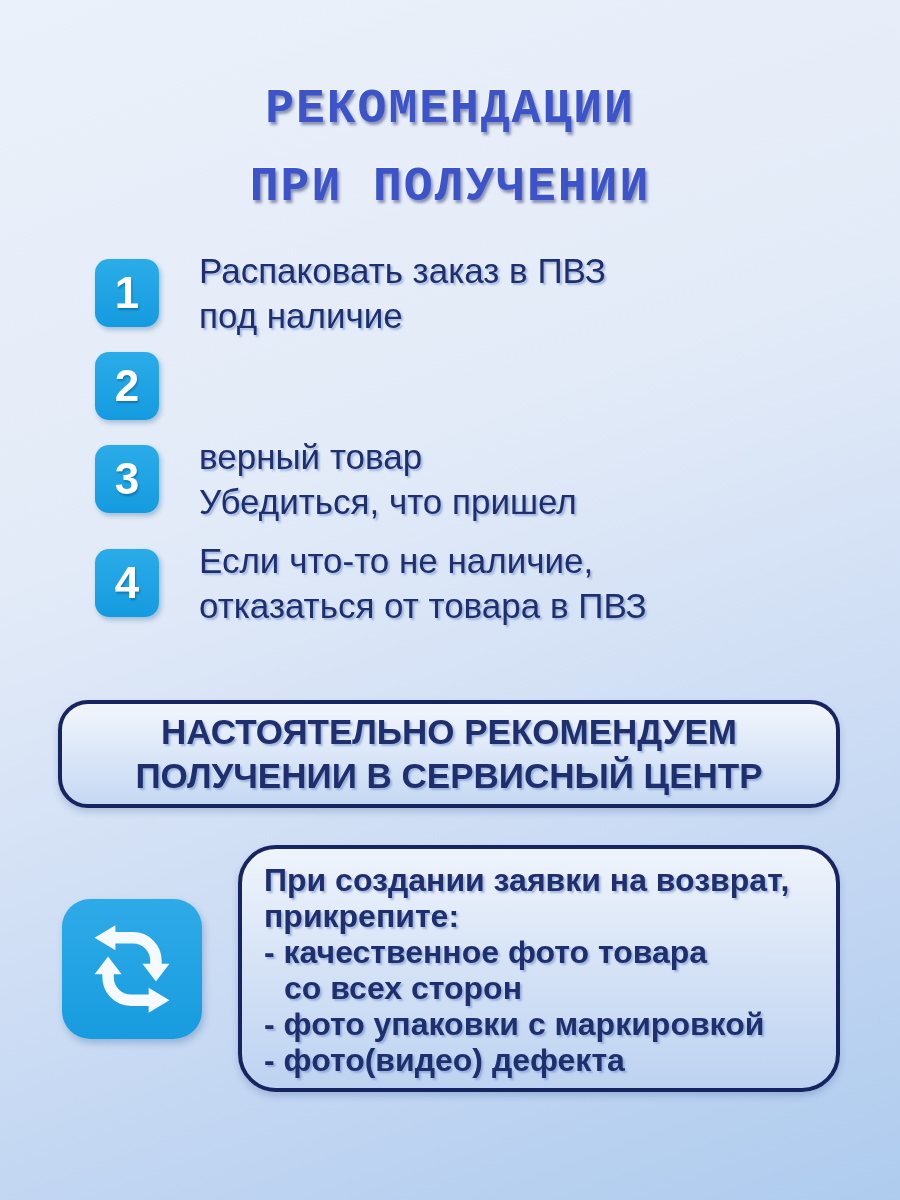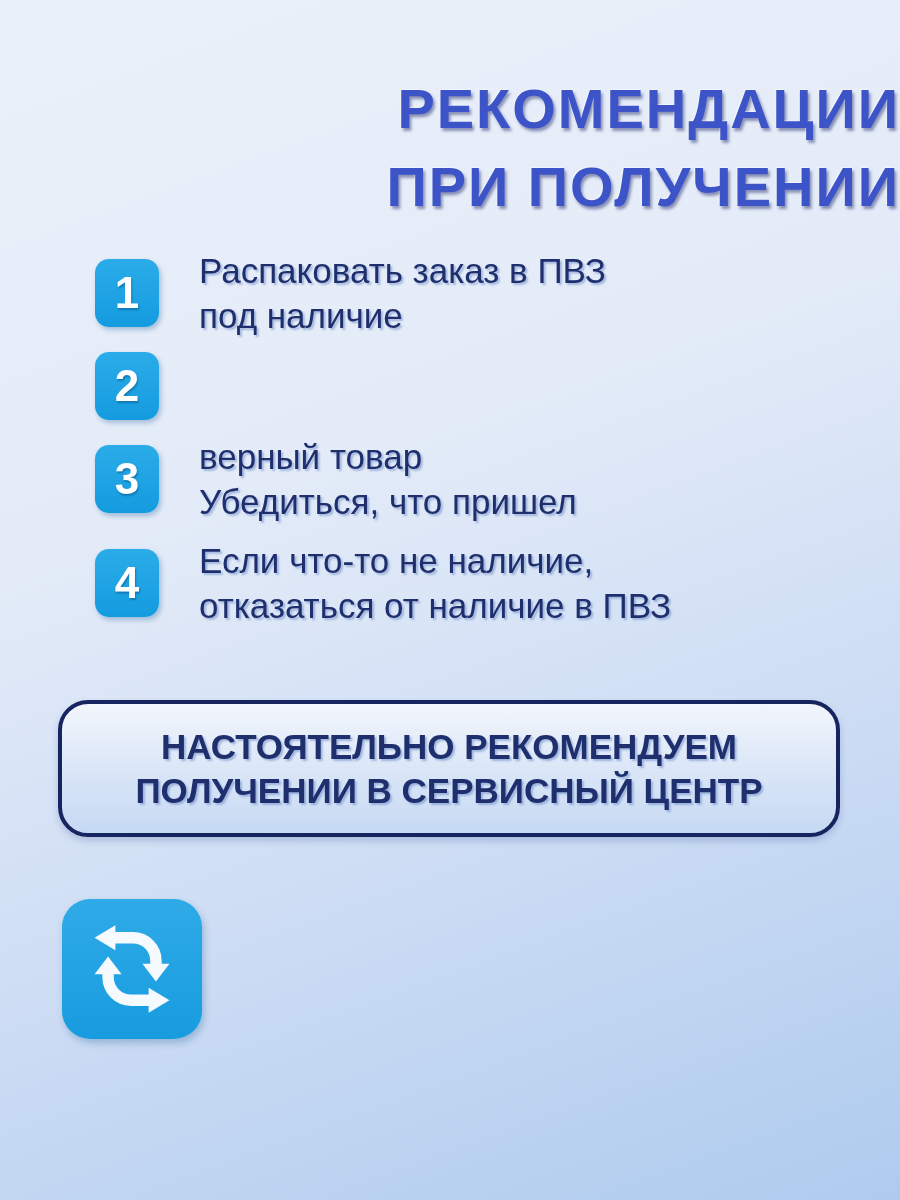--- a/index.html
+++ b/index.html
@@ -12,24 +12,25 @@
   html,body{width:900px;}
   body{font-family:"Liberation Sans",sans-serif;}
   .page{
     position:relative;
     width:900px;height:1200px;
     background:linear-gradient(160deg,#EBF1FA 0%,#E3EBF8 38%,#CCDCF4 68%,#AECBEE 100%);
     overflow:hidden;
   }
   .title{
     position:absolute;top:70px;left:0;width:100%;
-    text-align:right;
-    font-size:56px;font-weight:700;line-height:78px;letter-spacing:2px;
+    text-align:center;
+    font-size:48px;font-weight:700;line-height:78px;letter-spacing:2px;
     color:var(--c-title-blue);
     text-shadow:-1px -1px 1px rgba(255,255,255,0.45), 2px 3px 3px rgba(24,34,100,0.45);
+    font-family:Liberation Mono, monospace;
   }
   .steps{
     position:absolute;top:248px;left:95px;right:55px;
   }
   .step{
     display:flex;align-items:center;gap:40px;margin-bottom:14px;
   }
   .badge{
     flex:0 0 auto;
     width:64px;height:68px;border-radius:14px;
@@ -38,21 +39,21 @@
     display:flex;align-items:center;justify-content:center;
     box-shadow:2px 3px 5px rgba(10,80,140,0.3);
     text-shadow:1px 2px 2px rgba(0,60,110,0.4);
   }
   .step-text{
     font-size:35px;font-weight:400;line-height:45px;
     color:var(--c-text-navy);
     text-shadow:2px 2px 2px rgba(110,140,200,0.55);
   }
   .banner{
-    position:absolute;top:700px;left:58px;width:782px;height:137px;
+    position:absolute;top:700px;left:58px;width:782px;height:108px;
     border:4px solid var(--c-border-navy);border-radius:30px;
     background:linear-gradient(180deg,#F2F6FC 0%,#DDE8F8 45%,#C6D9F3 100%);
     box-shadow:0 4px 7px rgba(40,70,140,0.22);
     display:flex;flex-direction:column;justify-content:center;
     text-align:center;
     font-size:35px;font-weight:700;line-height:44px;
     color:var(--c-text-navy);
     text-shadow:2px 2px 2px rgba(110,140,200,0.55);
   }
   .return-row{
@@ -105,21 +106,21 @@
       <div class="badge">3</div>
       <div class="step-text">
         <div>верный товар</div>
         <div>Убедиться, что пришел</div>
       </div>
     </div>
     <div class="step">
       <div class="badge">4</div>
       <div class="step-text">
         <div>Если что-то не наличие,</div>
-        <div>отказаться от наличие в ПВЗ</div>
+        <div>отказаться от товара в ПВЗ</div>
       </div>
     </div>
   </div>
 
   <div class="banner">
     <div>НАСТОЯТЕЛЬНО РЕКОМЕНДУЕМ</div>
     <div>ПОЛУЧЕНИИ В СЕРВИСНЫЙ ЦЕНТР</div>
   </div>
 
   <div class="return-row">
@@ -129,15 +130,23 @@
           <g id="arr" fill="#F4FAFE" stroke="none">
             <path d="M31 20 L51 20 A22 22 0 0 1 73 42 L73 49" fill="none" stroke="#F4FAFE" stroke-width="11"></path>
             <polygon points="14,20 34,8 34,32"></polygon>
             <polygon points="73,62 60,45 86,45"></polygon>
           </g>
         </defs>
         <use href="#arr"></use>
         <use href="#arr" transform="rotate(180 50 50)"></use>
       </svg>
     </div>
+    <div class="return-box">
+      <div>При создании заявки на возврат,</div>
+      <div>прикрепите:</div>
+      <div>- качественное фото товара</div>
+      <div class="indent">со всех сторон</div>
+      <div>- фото упаковки с маркировкой</div>
+      <div>- фото(видео) дефекта</div>
+    </div>
   </div>
 
 </div>
 
 </body></html>

